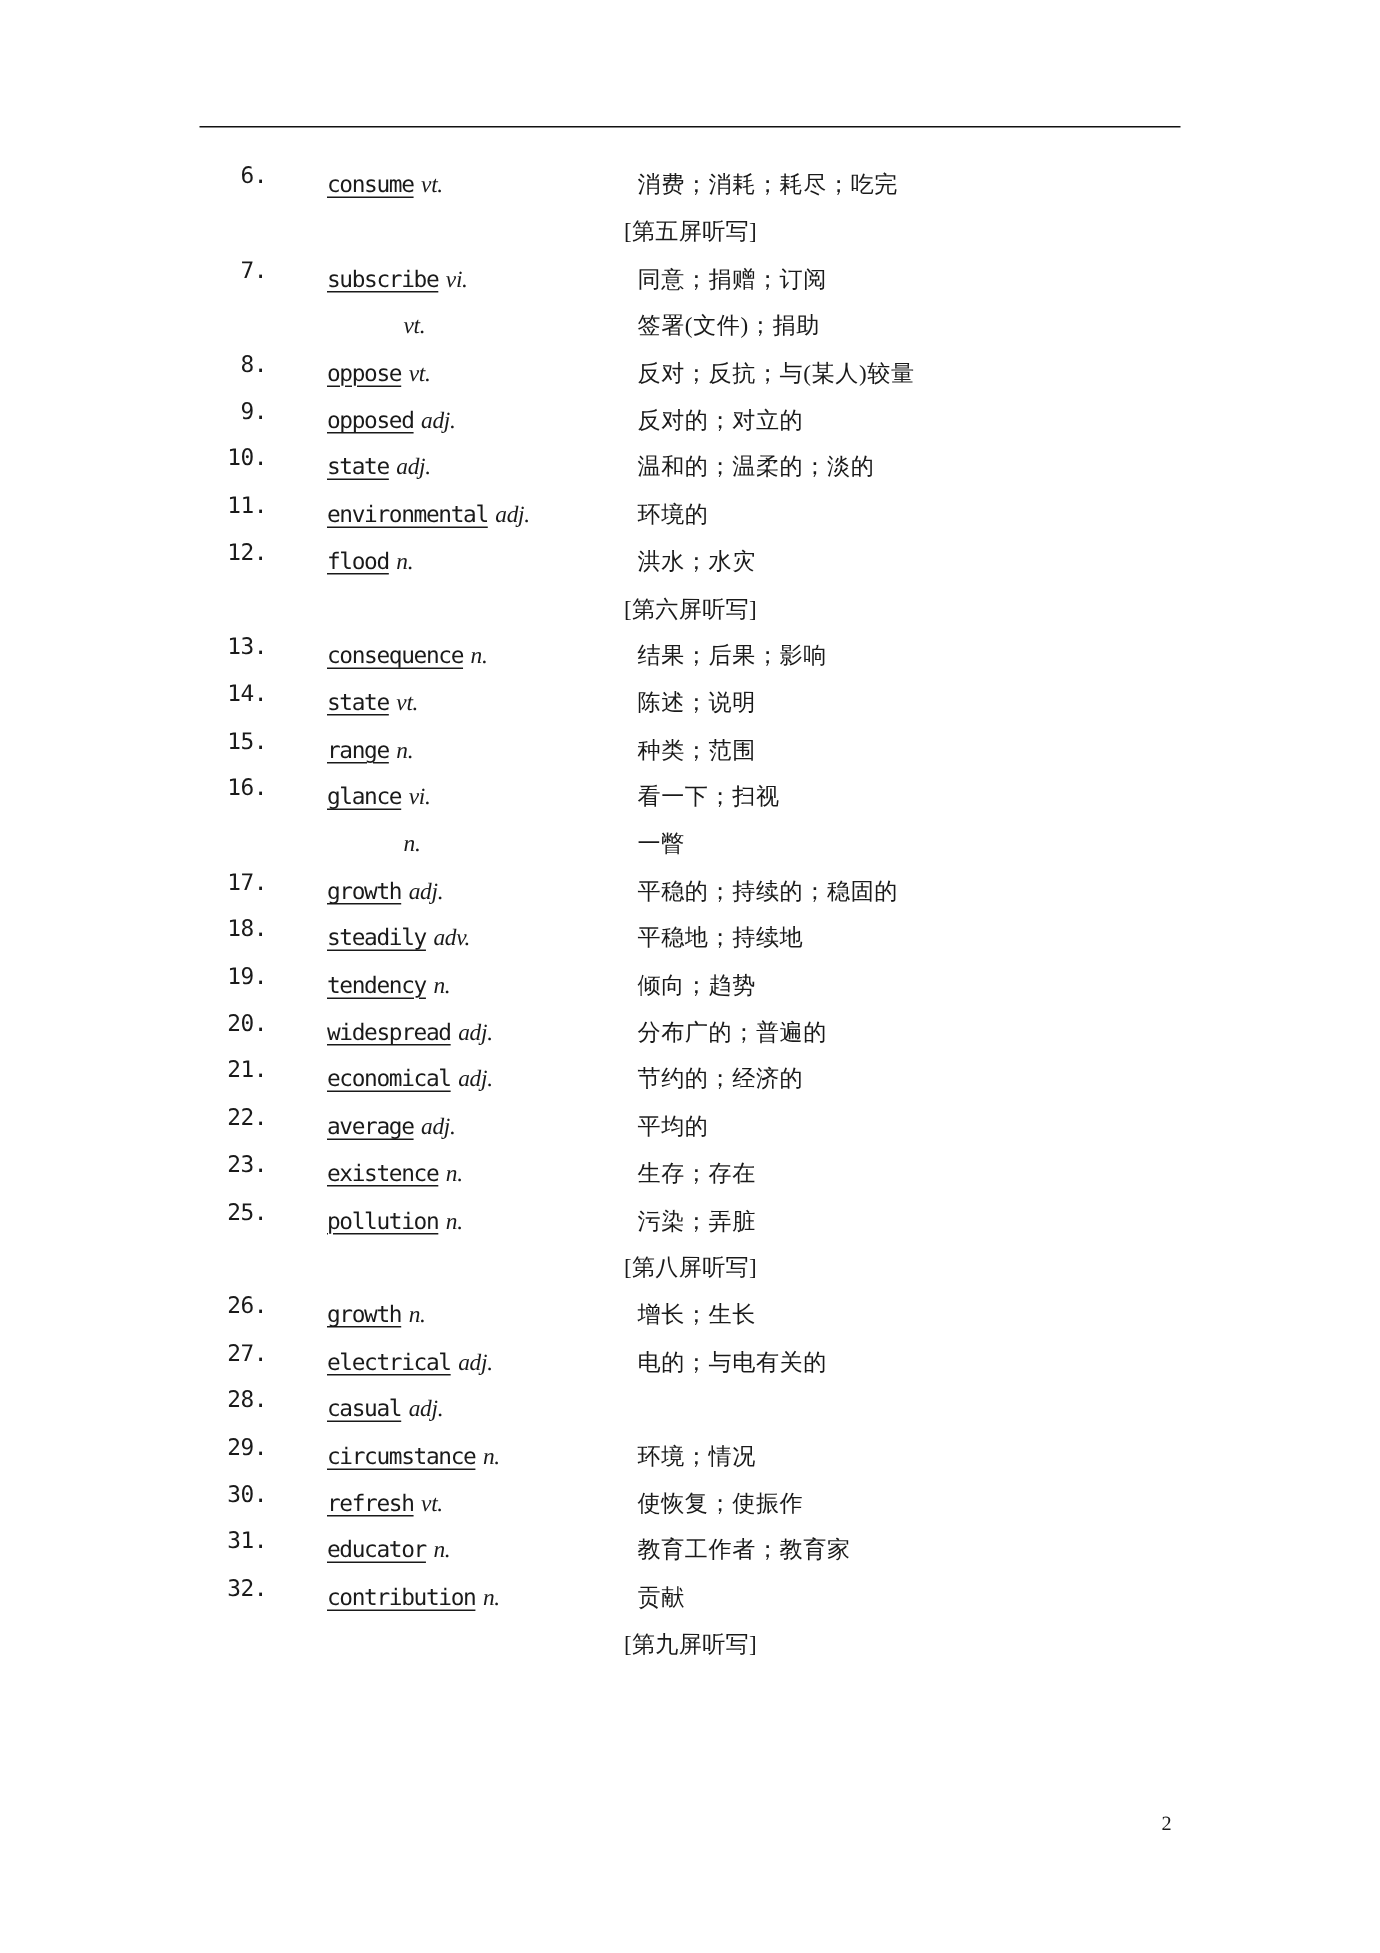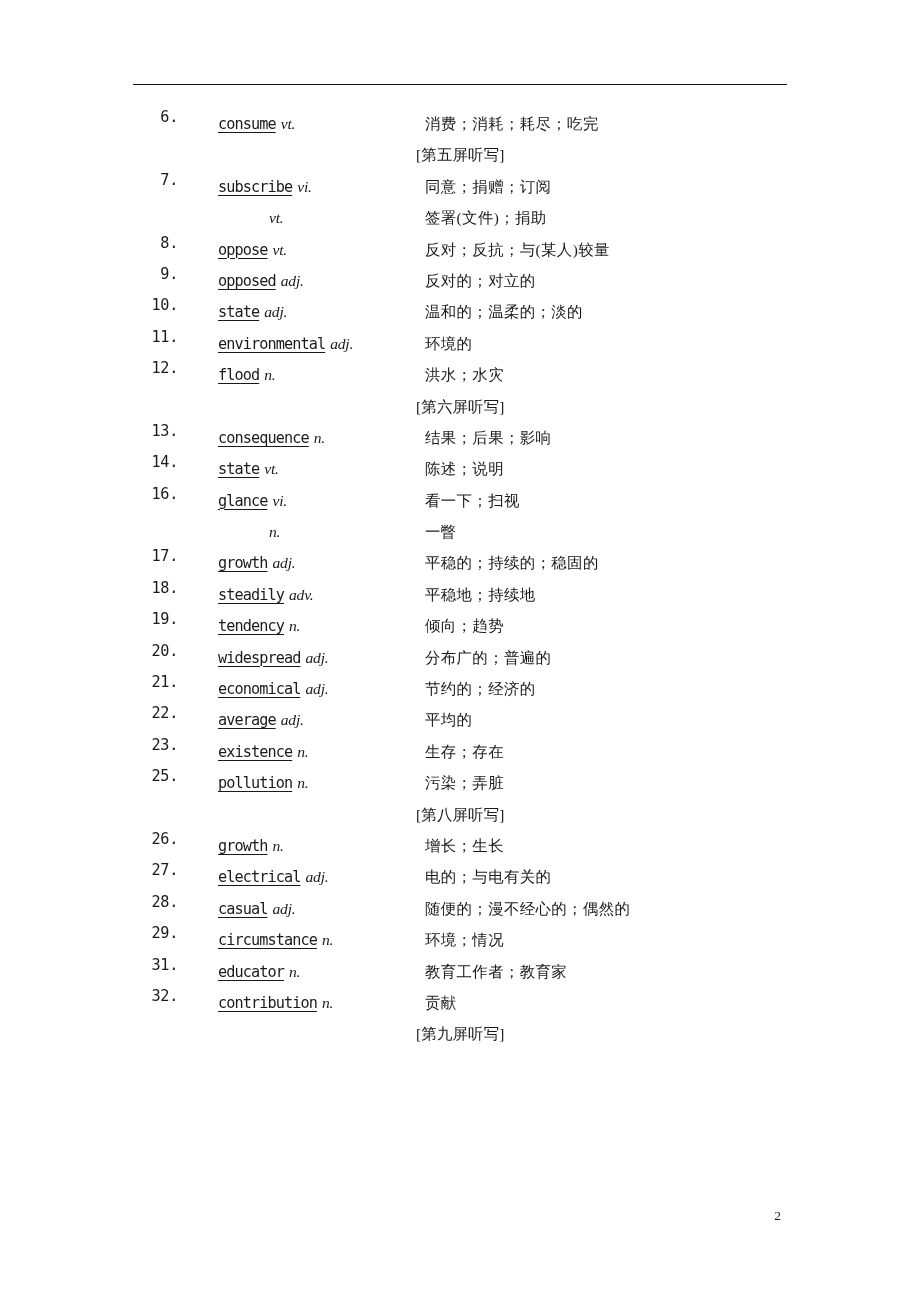--- a/index.html
+++ b/index.html
@@ -170,20 +170,25 @@
         <div class="num">13.</div>
         <div class="leftcell"><span class="w">consequence</span><span class="p">n.</span></div>
         <div class="gloss">结果；后果；影响</div>
       </div>
       <div class="row">
         <div class="num">14.</div>
         <div class="leftcell"><span class="w">state</span><span class="p">vt.</span></div>
         <div class="gloss">陈述；说明</div>
       </div>
       <div class="row">
+        <div class="num">15.</div>
+        <div class="leftcell"><span class="w">range</span><span class="p">n.</span></div>
+        <div class="gloss">种类；范围</div>
+      </div>
+      <div class="row">
         <div class="num">16.</div>
         <div class="leftcell"><span class="w">glance</span><span class="p">vi.</span></div>
         <div class="gloss">看一下；扫视</div>
       </div>
       <div class="row">
         <div class="leftcell cont"><span class="p">n.</span></div>
         <div class="gloss">一瞥</div>
       </div>
       <div class="row">
         <div class="num">17.</div>
@@ -234,28 +239,32 @@
         <div class="gloss">增长；生长</div>
       </div>
       <div class="row">
         <div class="num">27.</div>
         <div class="leftcell"><span class="w">electrical</span><span class="p">adj.</span></div>
         <div class="gloss">电的；与电有关的</div>
       </div>
       <div class="row">
         <div class="num">28.</div>
         <div class="leftcell"><span class="w">casual</span><span class="p">adj.</span></div>
-        <div class="gloss">随便的；漫不经心的；偶然的</div>
       </div>
       <div class="row">
         <div class="num">29.</div>
         <div class="leftcell"><span class="w">circumstance</span><span class="p">n.</span></div>
         <div class="gloss">环境；情况</div>
       </div>
       <div class="row">
+        <div class="num">30.</div>
+        <div class="leftcell"><span class="w">refresh</span><span class="p">vt.</span></div>
+        <div class="gloss">使恢复；使振作</div>
+      </div>
+      <div class="row">
         <div class="num">31.</div>
         <div class="leftcell"><span class="w">educator</span><span class="p">n.</span></div>
         <div class="gloss">教育工作者；教育家</div>
       </div>
       <div class="row">
         <div class="num">32.</div>
         <div class="leftcell"><span class="w">contribution</span><span class="p">n.</span></div>
         <div class="gloss">贡献</div>
       </div>
       <div class="row">

